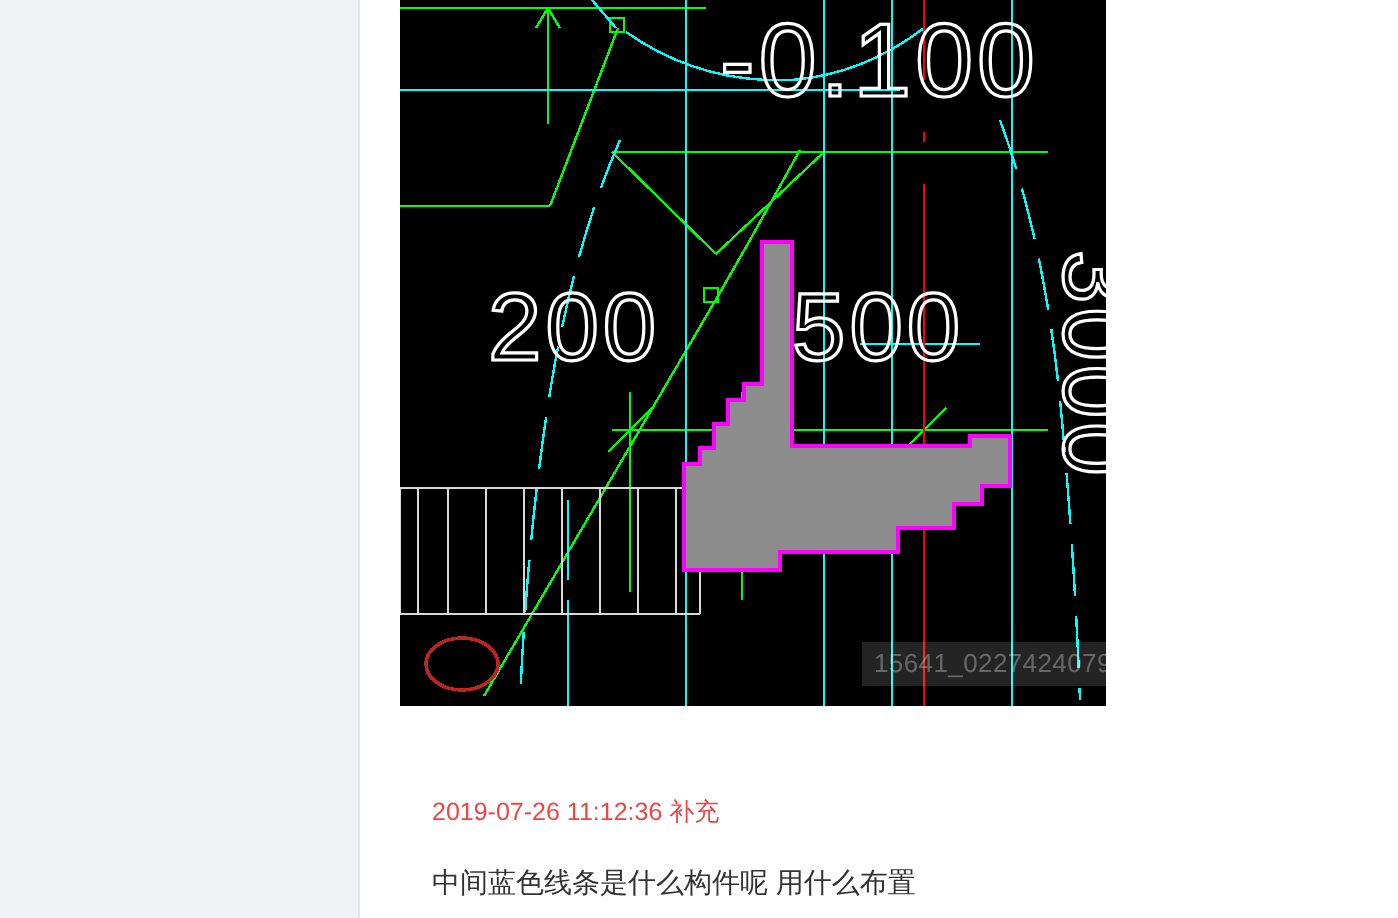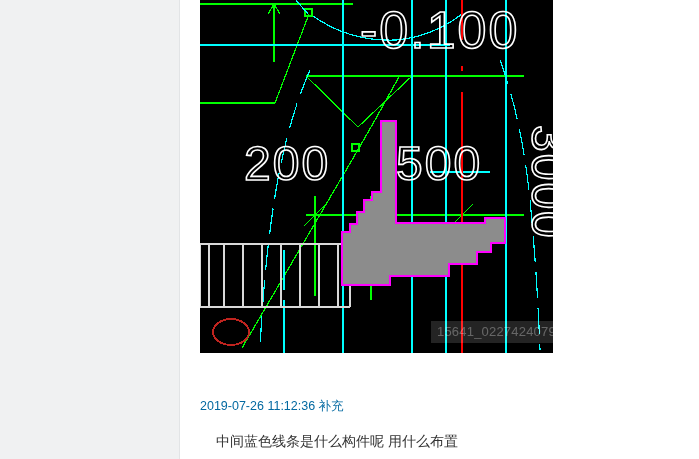--- a/index.html
+++ b/index.html
@@ -38,22 +38,22 @@
     background:rgba(255,255,255,0.14);
     color:rgba(255,255,255,0.30);
     font-size:13px;letter-spacing:0.2px;
     font-family:"Liberation Sans","DejaVu Sans",sans-serif;
     white-space:nowrap;pointer-events:none;
   }
 
   
   #comment{position:absolute;left:19px;top:397px;width:470px;}
   .comment-meta{
-    font-size:12.5px;color:#0369a1;line-height:18px;
-    margin:0 0 10px 0;white-space:nowrap;
+    font-size:12.5px;color:#ef4444;line-height:18px;
+    margin:0 0 10px 16px;white-space:nowrap;
   }
   .comment-body{
     font-size:14px;color:#333333;line-height:20px;
     margin:16px;white-space:nowrap;
   }
 </style>
 </head>
 <body>
 
 <div id="page">

